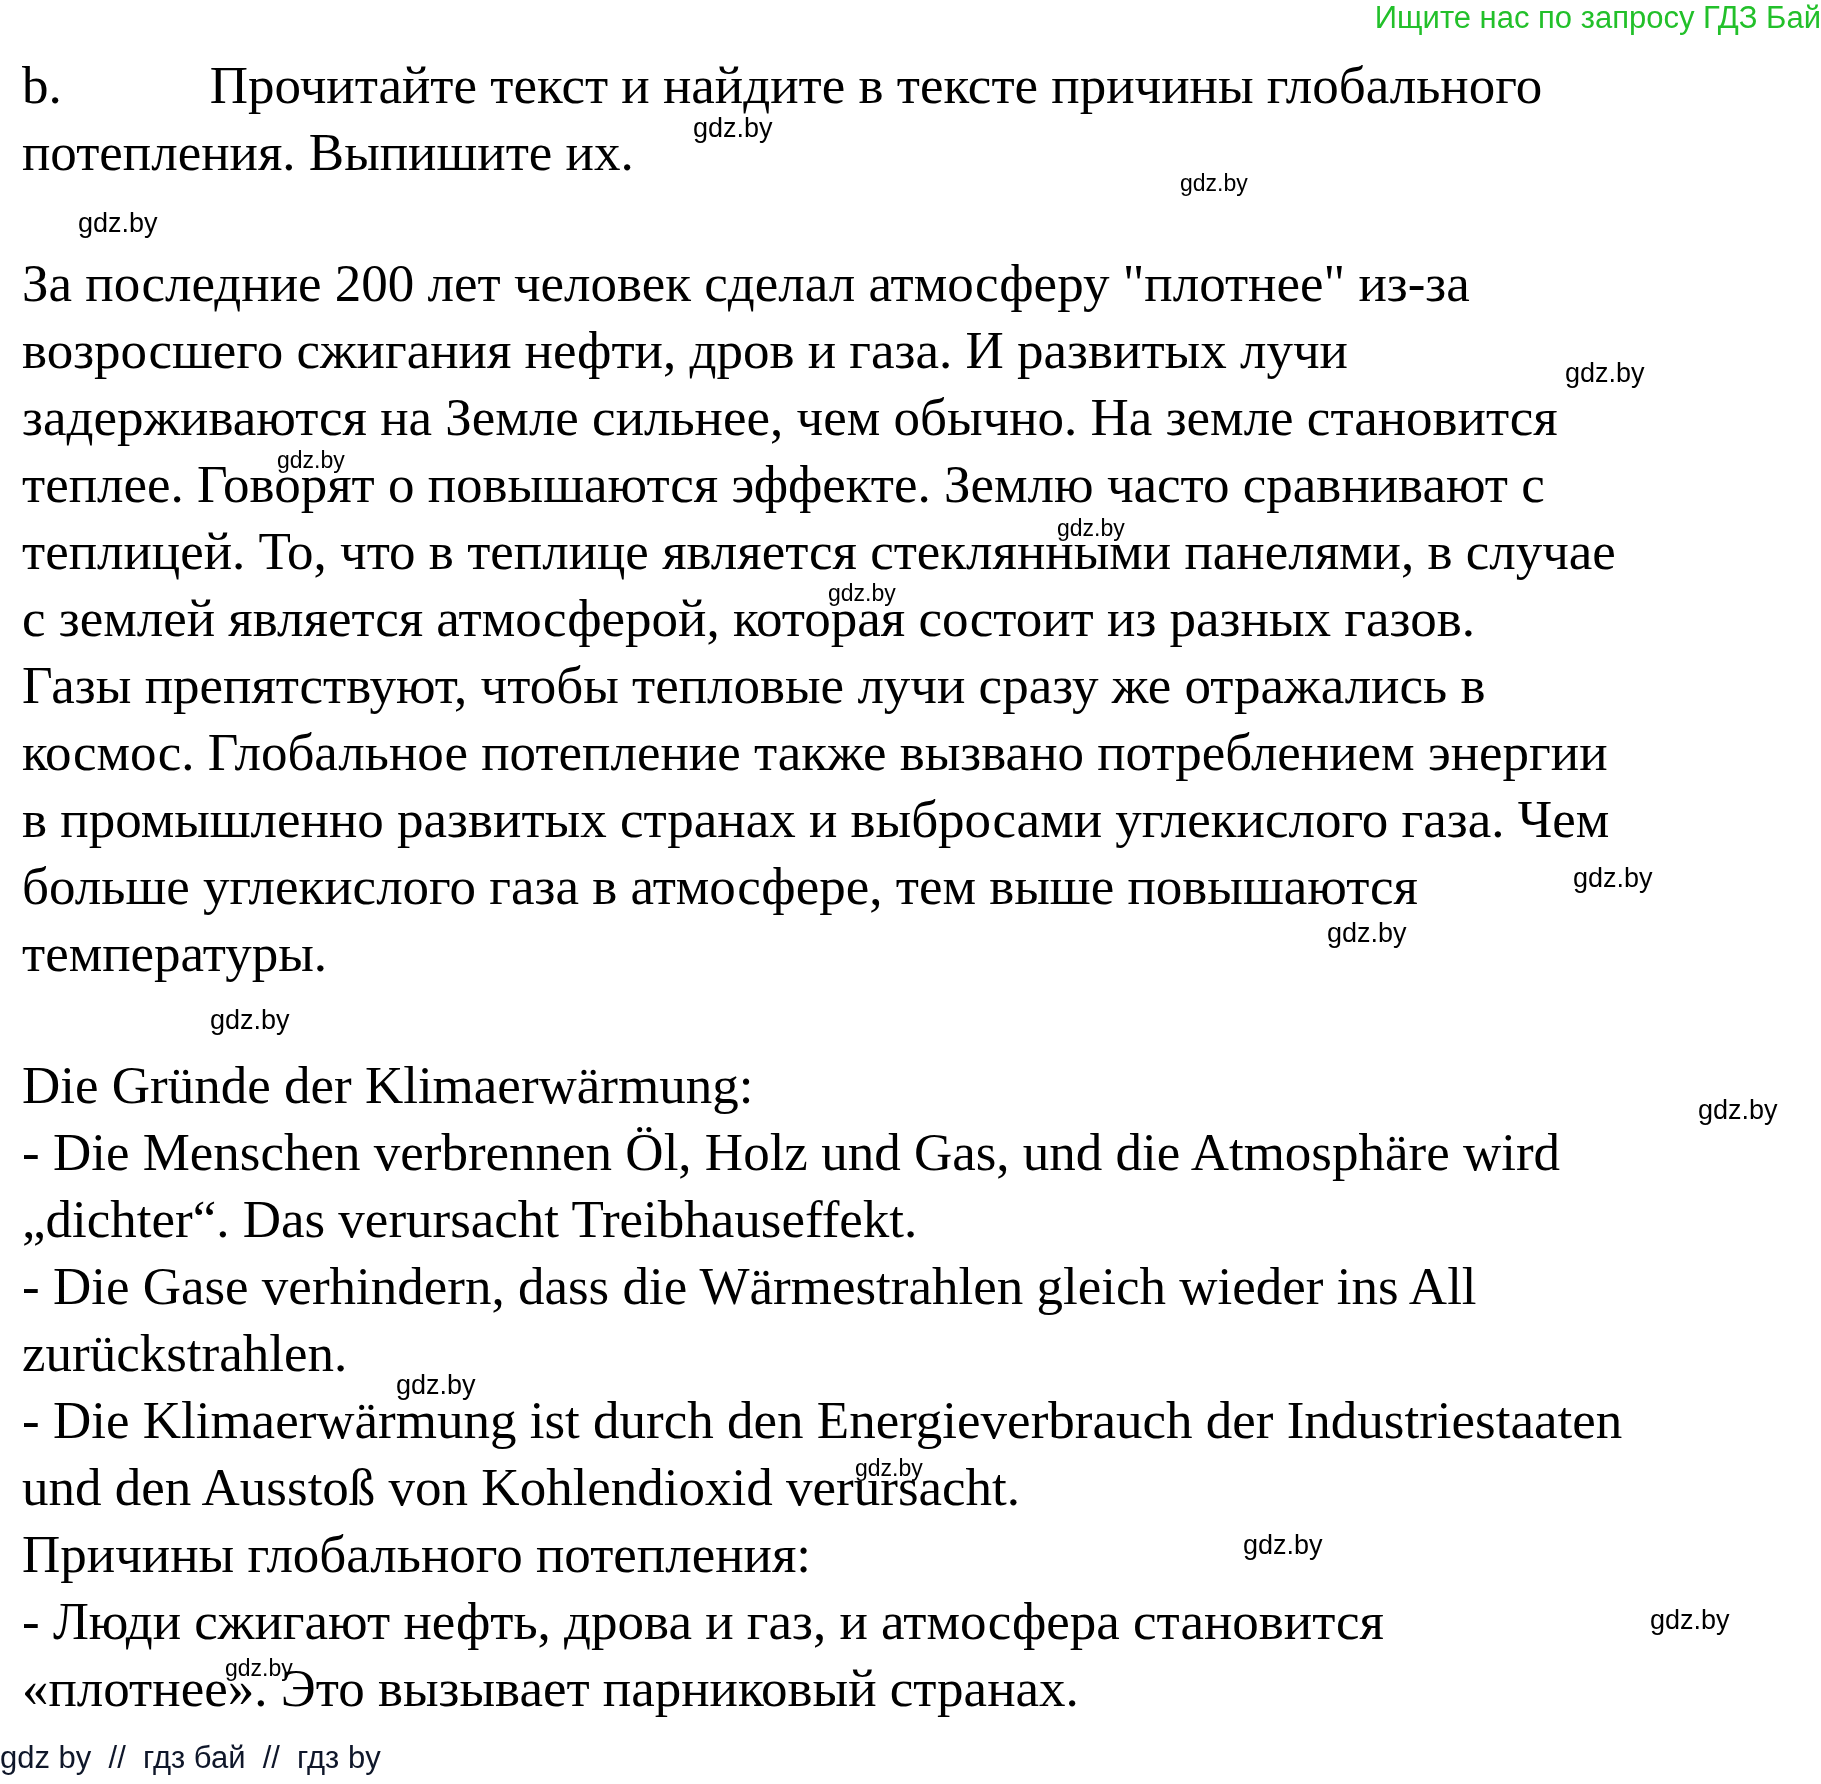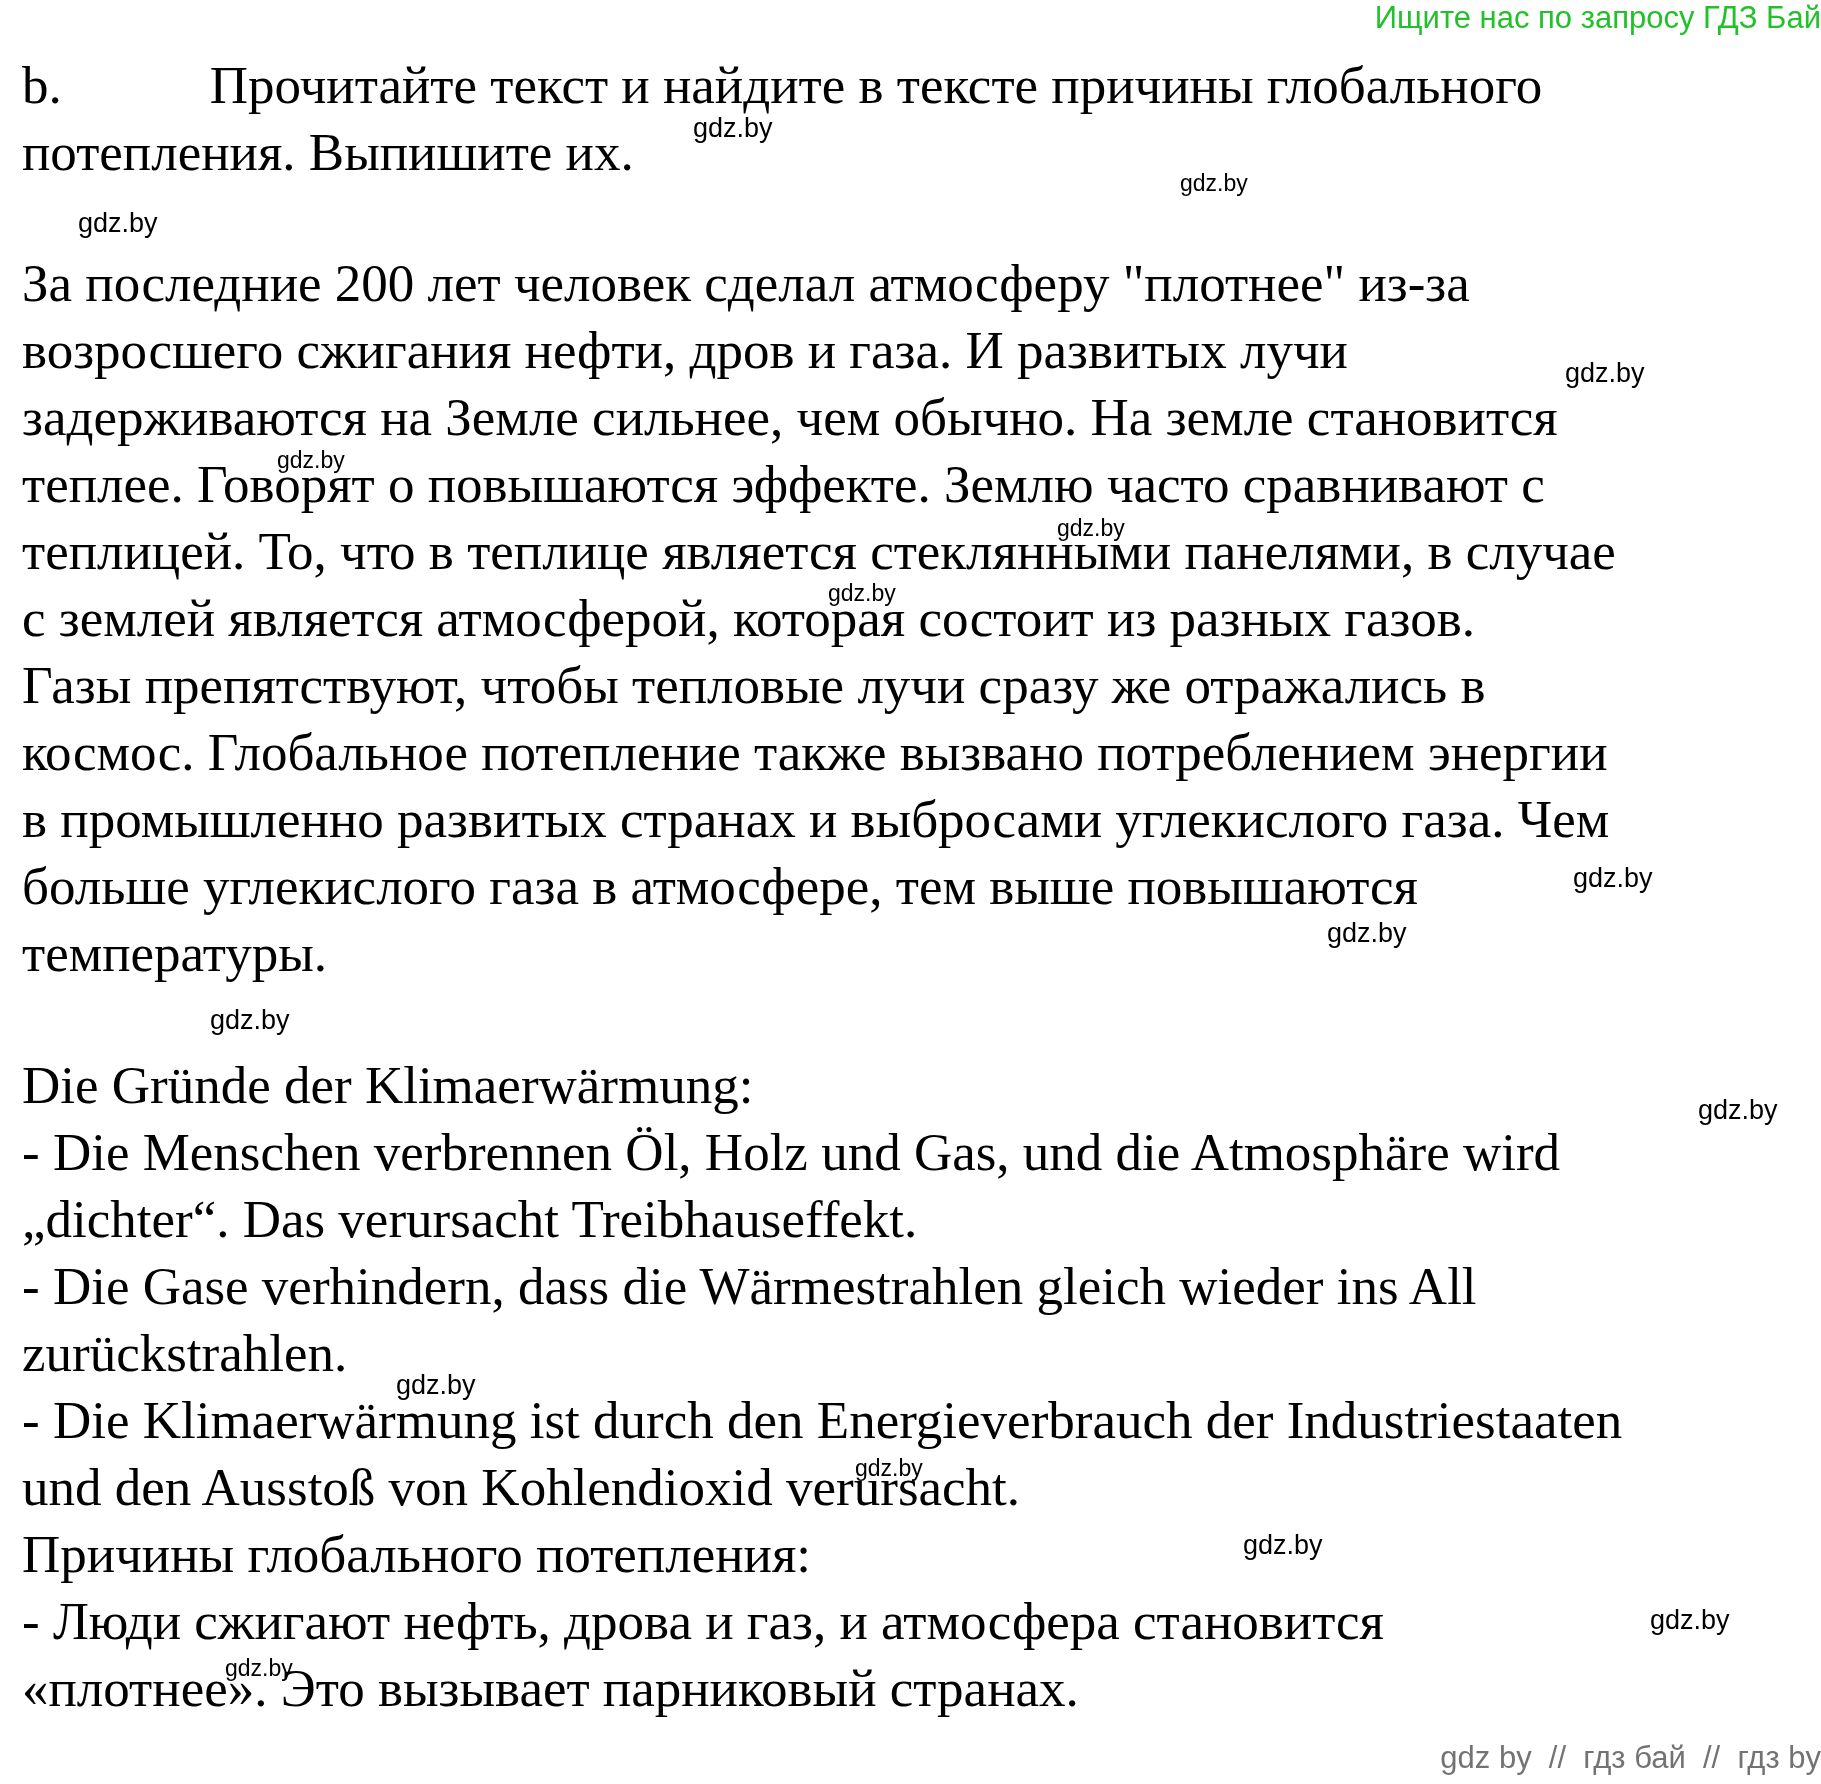--- a/index.html
+++ b/index.html
@@ -3,22 +3,22 @@
 <meta charset="utf-8">
 <style>
   html, body { margin:0; padding:0; background:#ffffff; }
   body { width:1821px; height:1784px; position:relative; overflow:hidden; }
   .banner { position:absolute; left:0; top:0; width:1821px; text-align:right;
     font-family:"Liberation Sans", sans-serif; font-size:31px; color:#22c02a; line-height:36px; top:0px; }
   .line { position:absolute; left:22px; font-family:"Liberation Serif", serif; font-size:53px;
     color:#000; white-space:nowrap; line-height:60px; }
   .wm { position:absolute; font-family:"Liberation Sans", sans-serif; font-size:27px; color:#000; white-space:nowrap;text-align:center; }
   .wm.small { font-size:23px; }
-  .footer { position:absolute; left:0; top:1740px; width:1821px; text-align:right;
-    font-family:"Liberation Sans", sans-serif; font-size:31px; color:#737373; white-space:pre; }
+  .footer { position:absolute; left:0; top:1740px; width:1821px; text-align:left;
+    font-family:"Liberation Sans", sans-serif; font-size:31px; color:#0f172a; white-space:pre; }
   .tab { display:inline-block; width:148px; }
 </style>
 </head>
 <body>
 
 <div class="banner">Ищите нас по запросу ГДЗ Бай</div>
 
 <div class="line" style="top:55px"><span>b.</span><span class="tab"></span><span>Прочитайте текст и найдите в тексте причины глобального</span></div>
 <div class="line" style="top:122px">потепления. Выпишите их.</div>
 

